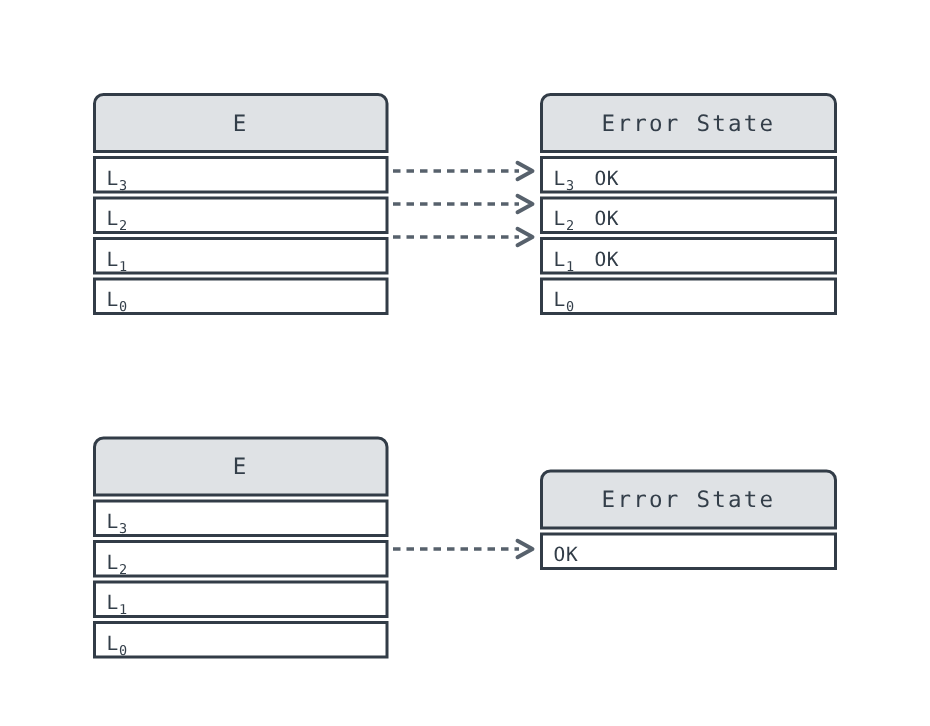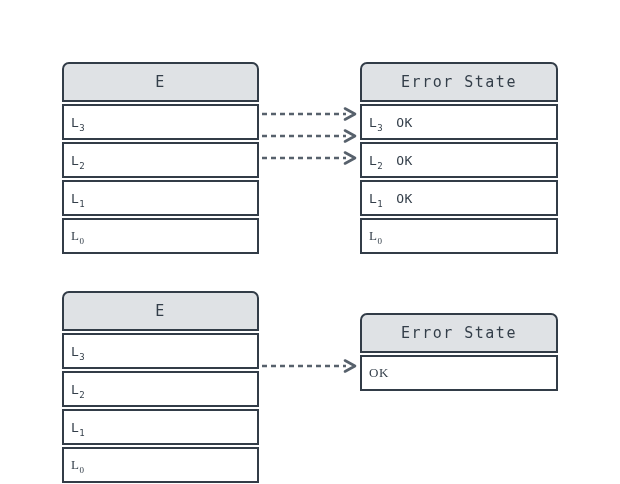--- a/index.html
+++ b/index.html
@@ -28,32 +28,32 @@
     background: var(--header-bg);
     display: flex;
     align-items: center;
     justify-content: center;
     font-size: 15px;
     letter-spacing: 1.5px;
     margin-bottom: 2px;
     color: var(--text);
   }
   .trow {
-    height: 36px;
+    height: 25px;
     border: 2px solid var(--border);
     background: #ffffff;
     display: flex;
-    align-items: center;
+    align-items: flex-end;
     padding-left: 7px;
     font-size: 13px;
     letter-spacing: 0.5px;
     margin-bottom: 2px;
     white-space: pre;
   }
-  .trow:last-child { margin-bottom: 14px; font-family: Liberation Serif, serif; }
+  .trow:last-child { margin-bottom: 14px; }
   .trow sub { font-size: 9px; line-height: 0; }
   .status { margin-left: 13px; }
   .arrow { position: absolute; overflow: visible; }
   .arrow line {
     stroke: var(--arrow);
     stroke-width: 2.4;
     stroke-dasharray: 5 4;
   }
   .arrow path {
     stroke: var(--arrow);

